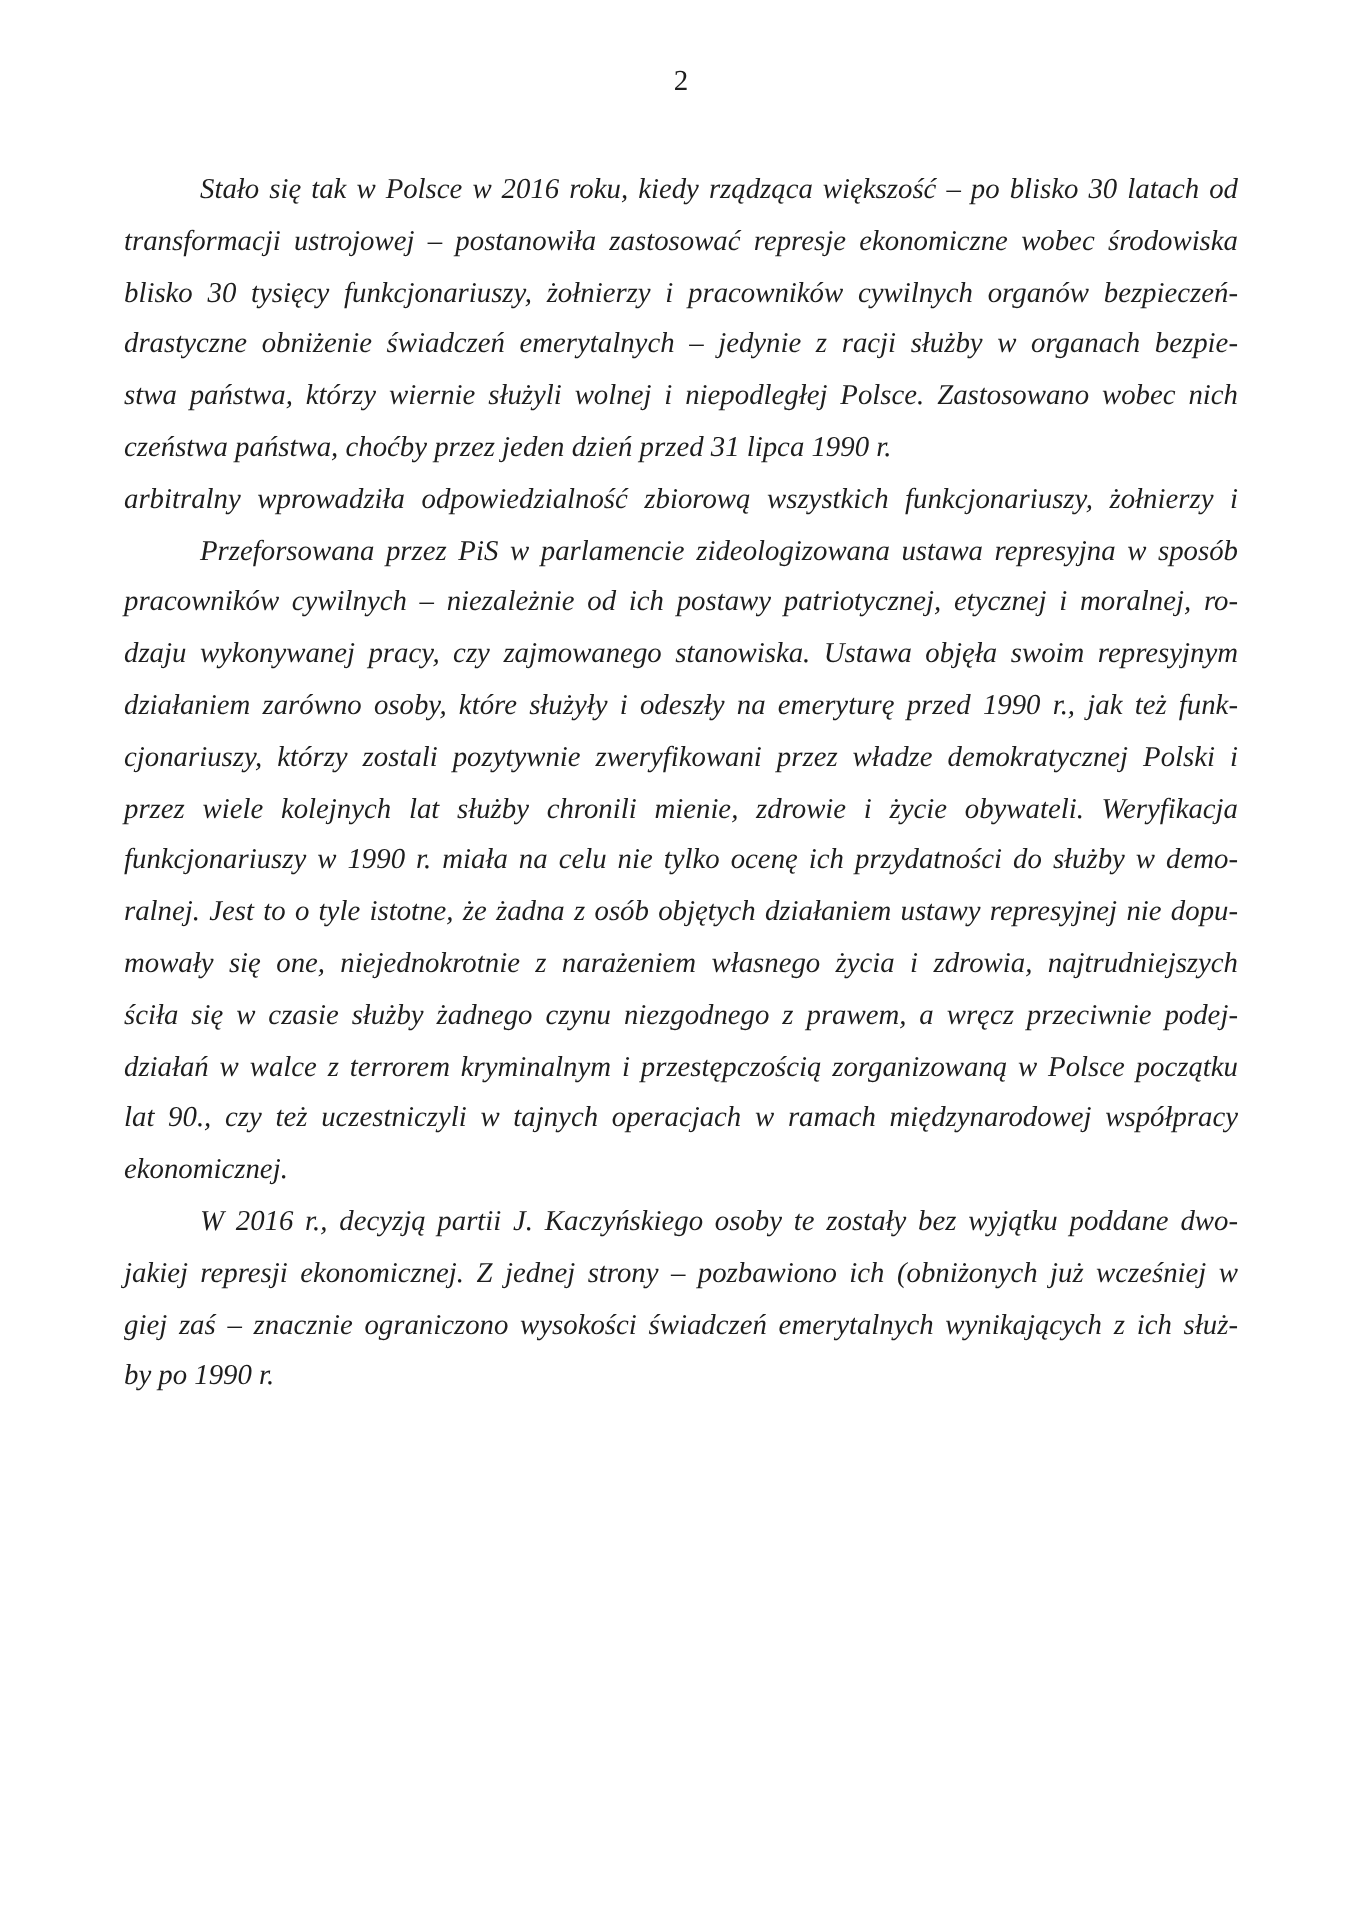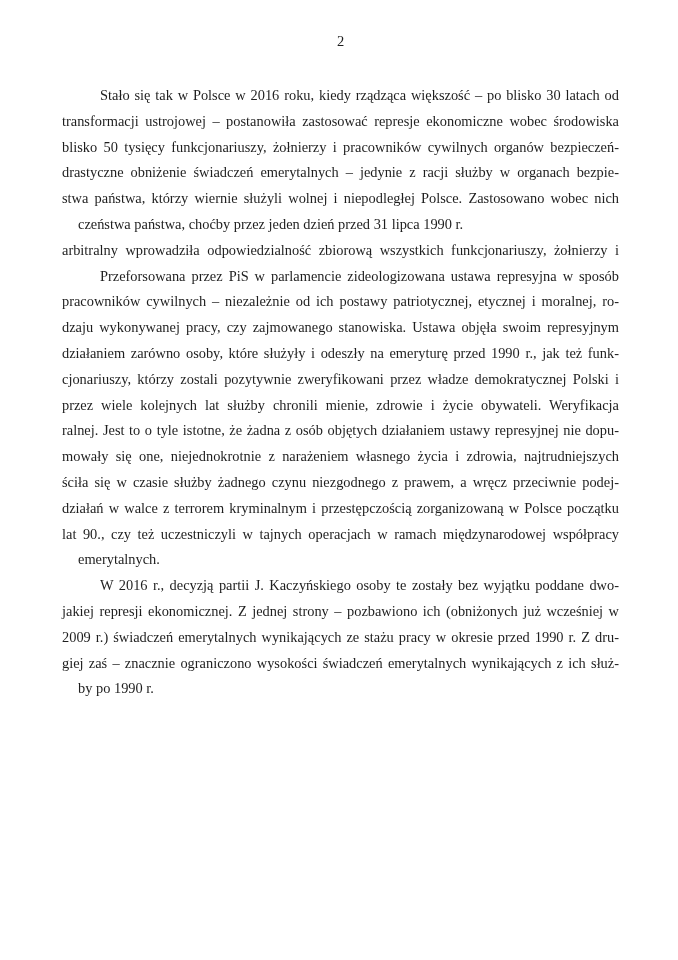--- a/index.html
+++ b/index.html
@@ -19,56 +19,57 @@
     font-size: 14.5px;
     line-height: 20px;
     margin-bottom: 32px;
   }
   .paragraph { margin: 0; }
   .line {
     font-size: 14.4px;
     line-height: 25.8px;
     text-align: justify;
     text-align-last: justify;
+    font-style: italic;
     -moz-text-align-last: justify;
   }
   .line.indent { text-indent: 38px; }
-  .line.end { text-align-last: left; margin-left: 16px; -moz-text-align-last: left; }
+  .line.end { text-align-last: left; -moz-text-align-last: left; }
 </style>
 </head>
 <body>
 
 <div class="page">
   <div class="page-number">2</div>
 
   <div class="paragraph">
     <div class="line indent">Stało się tak w Polsce w 2016 roku, kiedy rządząca większość – po blisko 30 latach od</div>
     <div class="line">transformacji ustrojowej – postanowiła zastosować represje ekonomiczne wobec środowiska</div>
-    <div class="line">blisko 50 tysięcy funkcjonariuszy, żołnierzy i pracowników cywilnych organów bezpieczeń-</div>
+    <div class="line">blisko 30 tysięcy funkcjonariuszy, żołnierzy i pracowników cywilnych organów bezpieczeń-</div>
     <div class="line">drastyczne obniżenie świadczeń emerytalnych – jedynie z racji służby w organach bezpie-</div>
     <div class="line">stwa państwa, którzy wiernie służyli wolnej i niepodległej Polsce. Zastosowano wobec nich</div>
     <div class="line end">czeństwa państwa, choćby przez jeden dzień przed 31 lipca 1990 r.</div>
   </div>
 
   <div class="paragraph">
     <div class="line">arbitralny wprowadziła odpowiedzialność zbiorową wszystkich funkcjonariuszy, żołnierzy i</div>
     <div class="line indent">Przeforsowana przez PiS w parlamencie zideologizowana ustawa represyjna w sposób</div>
     <div class="line">pracowników cywilnych – niezależnie od ich postawy patriotycznej, etycznej i moralnej, ro-</div>
     <div class="line">dzaju wykonywanej pracy, czy zajmowanego stanowiska. Ustawa objęła swoim represyjnym</div>
     <div class="line">działaniem zarówno osoby, które służyły i odeszły na emeryturę przed 1990 r., jak też funk-</div>
     <div class="line">cjonariuszy, którzy zostali pozytywnie zweryfikowani przez władze demokratycznej Polski i</div>
     <div class="line">przez wiele kolejnych lat służby chronili mienie, zdrowie i życie obywateli. Weryfikacja</div>
+    <div class="line">funkcjonariuszy w 1990 r. miała na celu nie tylko ocenę ich przydatności do służby w demo-</div>
     <div class="line">ralnej. Jest to o tyle istotne, że żadna z osób objętych działaniem ustawy represyjnej nie dopu-</div>
     <div class="line">mowały się one, niejednokrotnie z narażeniem własnego życia i zdrowia, najtrudniejszych</div>
     <div class="line">ściła się w czasie służby żadnego czynu niezgodnego z prawem, a wręcz przeciwnie podej-</div>
     <div class="line">działań w walce z terrorem kryminalnym i przestępczością zorganizowaną w Polsce początku</div>
     <div class="line">lat 90., czy też uczestniczyli w tajnych operacjach w ramach międzynarodowej współpracy</div>
-    <div class="line end">emerytalnych.</div>
+    <div class="line end">ekonomicznej.</div>
   </div>
 
   <div class="paragraph">
     <div class="line indent">W 2016 r., decyzją partii J. Kaczyńskiego osoby te zostały bez wyjątku poddane dwo-</div>
     <div class="line">jakiej represji ekonomicznej. Z jednej strony – pozbawiono ich (obniżonych już wcześniej w</div>
-    <div class="line">2009 r.) świadczeń emerytalnych wynikających ze stażu pracy w okresie przed 1990 r. Z dru-</div>
     <div class="line">giej zaś – znacznie ograniczono wysokości świadczeń emerytalnych wynikających z ich służ-</div>
     <div class="line end">by po 1990 r.</div>
   </div>
 </div>
 
 </body></html>

